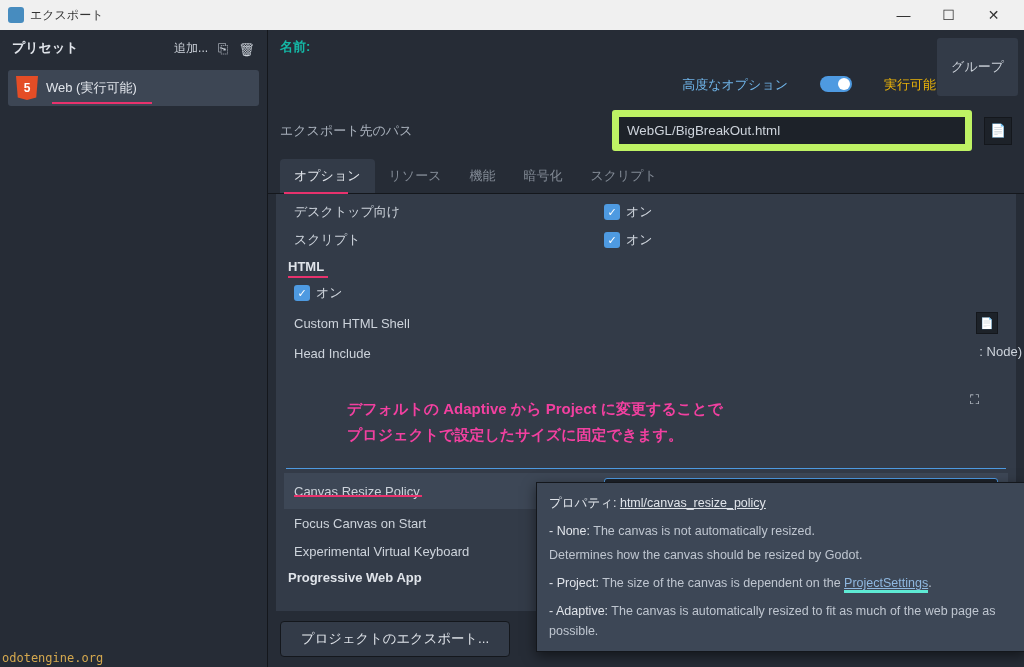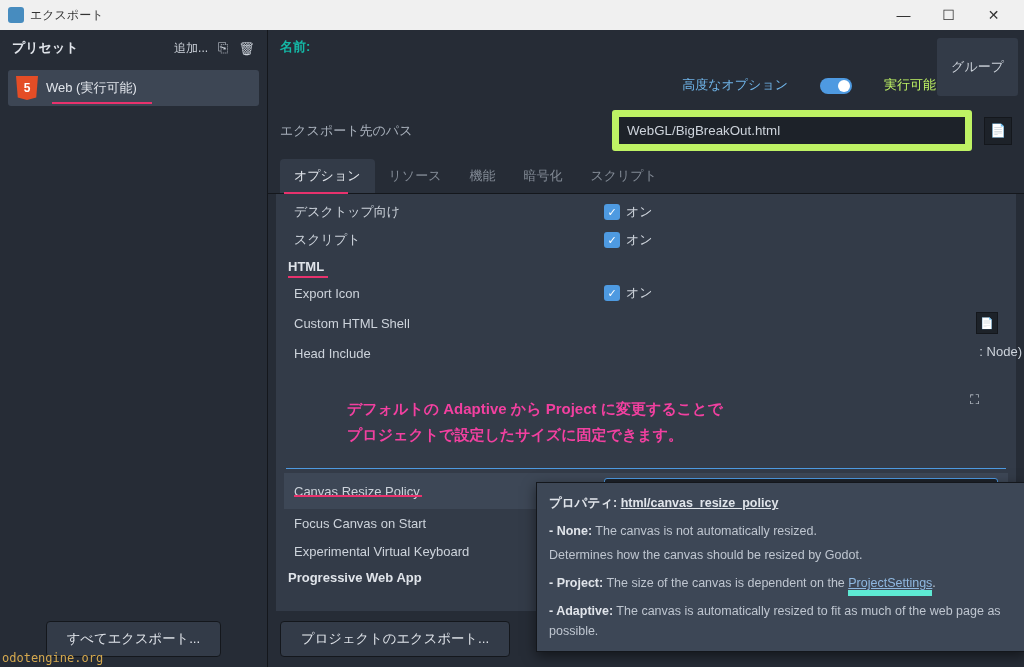--- a/index.html
+++ b/index.html
@@ -51,21 +51,21 @@
       display: flex;
       align-items: center;
       padding: 8px 12px;
       height: 36px;
     }
     .panel-title {
       font-weight: bold;
       color: #e0e4ea;
       flex: 1;
     }
-    .panel-actions { display: flex; gap: 10px; align-items: center; color: #cdd3db; }
+    .panel-actions { display: flex; gap: 10px; align-items: flex-end; color: #cdd3db; }
     .add-link { color: #cdd3db; font-size: 12px; }
     .preset-item {
       display: flex;
       align-items: center;
       background: #3d4654;
       margin: 4px 8px;
       padding: 6px 8px;
       border-radius: 3px;
       gap: 8px;
     }
@@ -103,24 +103,24 @@
       border: 1px solid #14171c;
       color: #cdd3db;
       padding: 6px 8px;
       border-radius: 3px;
     }
     .toggle-row {
       display: flex;
       justify-content: flex-end;
       gap: 32px;
       padding: 8px 24px;
-      align-items: flex-end;
+      align-items: flex-start;
     }
     .toggle-label { color: #6fb4e8; font-size: 13px; }
-    .toggle-label.white { color: #bef264; }
+    .toggle-label.white { color: #eab308; }
     .switch {
       width: 32px; height: 16px;
       background: #4e9ae1;
       border-radius: 8px;
       position: relative;
     }
     .switch::after {
       content: '';
       position: absolute;
       width: 12px; height: 12px;
@@ -290,23 +290,23 @@
       border: 1px solid #14171c;
       padding: 10px 12px;
       color: #bfc6d0;
       font-size: 12.5px;
       line-height: 1.6;
       z-index: 100;
       box-shadow: 0 4px 12px rgba(0,0,0,0.5);
     }
     .tooltip .prop-label { color: #9aa2ad; }
     .tooltip .prop-name { color: #8fb8e0; text-decoration: underline; }
-    .tooltip .bold { color: #e0e4ea; font-weight: bold; }
+    .tooltip .bold { color: #e0e4ea; font-weight: normal; }
     .tooltip .link { color: #8fb8e0; text-decoration: underline; }
-    .tooltip .ps-underline { border-bottom: 6px solid #5eead4; }
+    .tooltip .ps-underline { border-bottom: 3px solid #5eead4; }
     .bottom-text {
       position: absolute;
       left: 2px;
       bottom: 2px;
       color: #d4a84e;
       font-size: 12px;
       font-family: monospace;
     }
     .sep-line {
       border-top: 1px solid #4e9ae1;
@@ -335,23 +335,20 @@
         <span>⎘</span>
         <span>🗑</span>
       </div>
     </div>
     <div class="preset-item">
       <div class="html5-icon">5</div>
       <span class="preset-label">Web (実行可能)</span>
     </div>
     <div class="preset-underline"></div>
     <div style="flex:1"></div>
-    <div class="left-footer">
-      <button class="footer-btn">すべてエクスポート...</button>
-    </div>
   </div>
 
   <div class="right-panel">
     <div class="name-row">
       <span class="name-label">名前:</span>
     </div>
     <div class="toggle-row">
       <span class="toggle-label">高度なオプション</span>
       <div class="switch"></div>
       <span class="toggle-label white">実行可能</span>
@@ -381,21 +378,20 @@
       <div class="opt-row">
         <span class="opt-label">スクリプト</span>
         <span class="checkbox">✓</span>
         <span class="opt-val">オン</span>
       </div>
       <div class="section-header">
         <span>HTML</span>
         <div class="section-underline" style="width:40px"></div>
       </div>
       <div class="opt-row">
-        <span class="opt-label">Export Icon</span>
         <span class="checkbox">✓</span>
         <span class="opt-val">オン</span>
       </div>
       <div class="opt-row">
         <span class="opt-label">Custom HTML Shell</span>
         <div style="flex:1"></div>
         <div class="file-btn" style="height:22px;width:22px">
           <span style="font-size:11px">📄</span>
         </div>
       </div>

